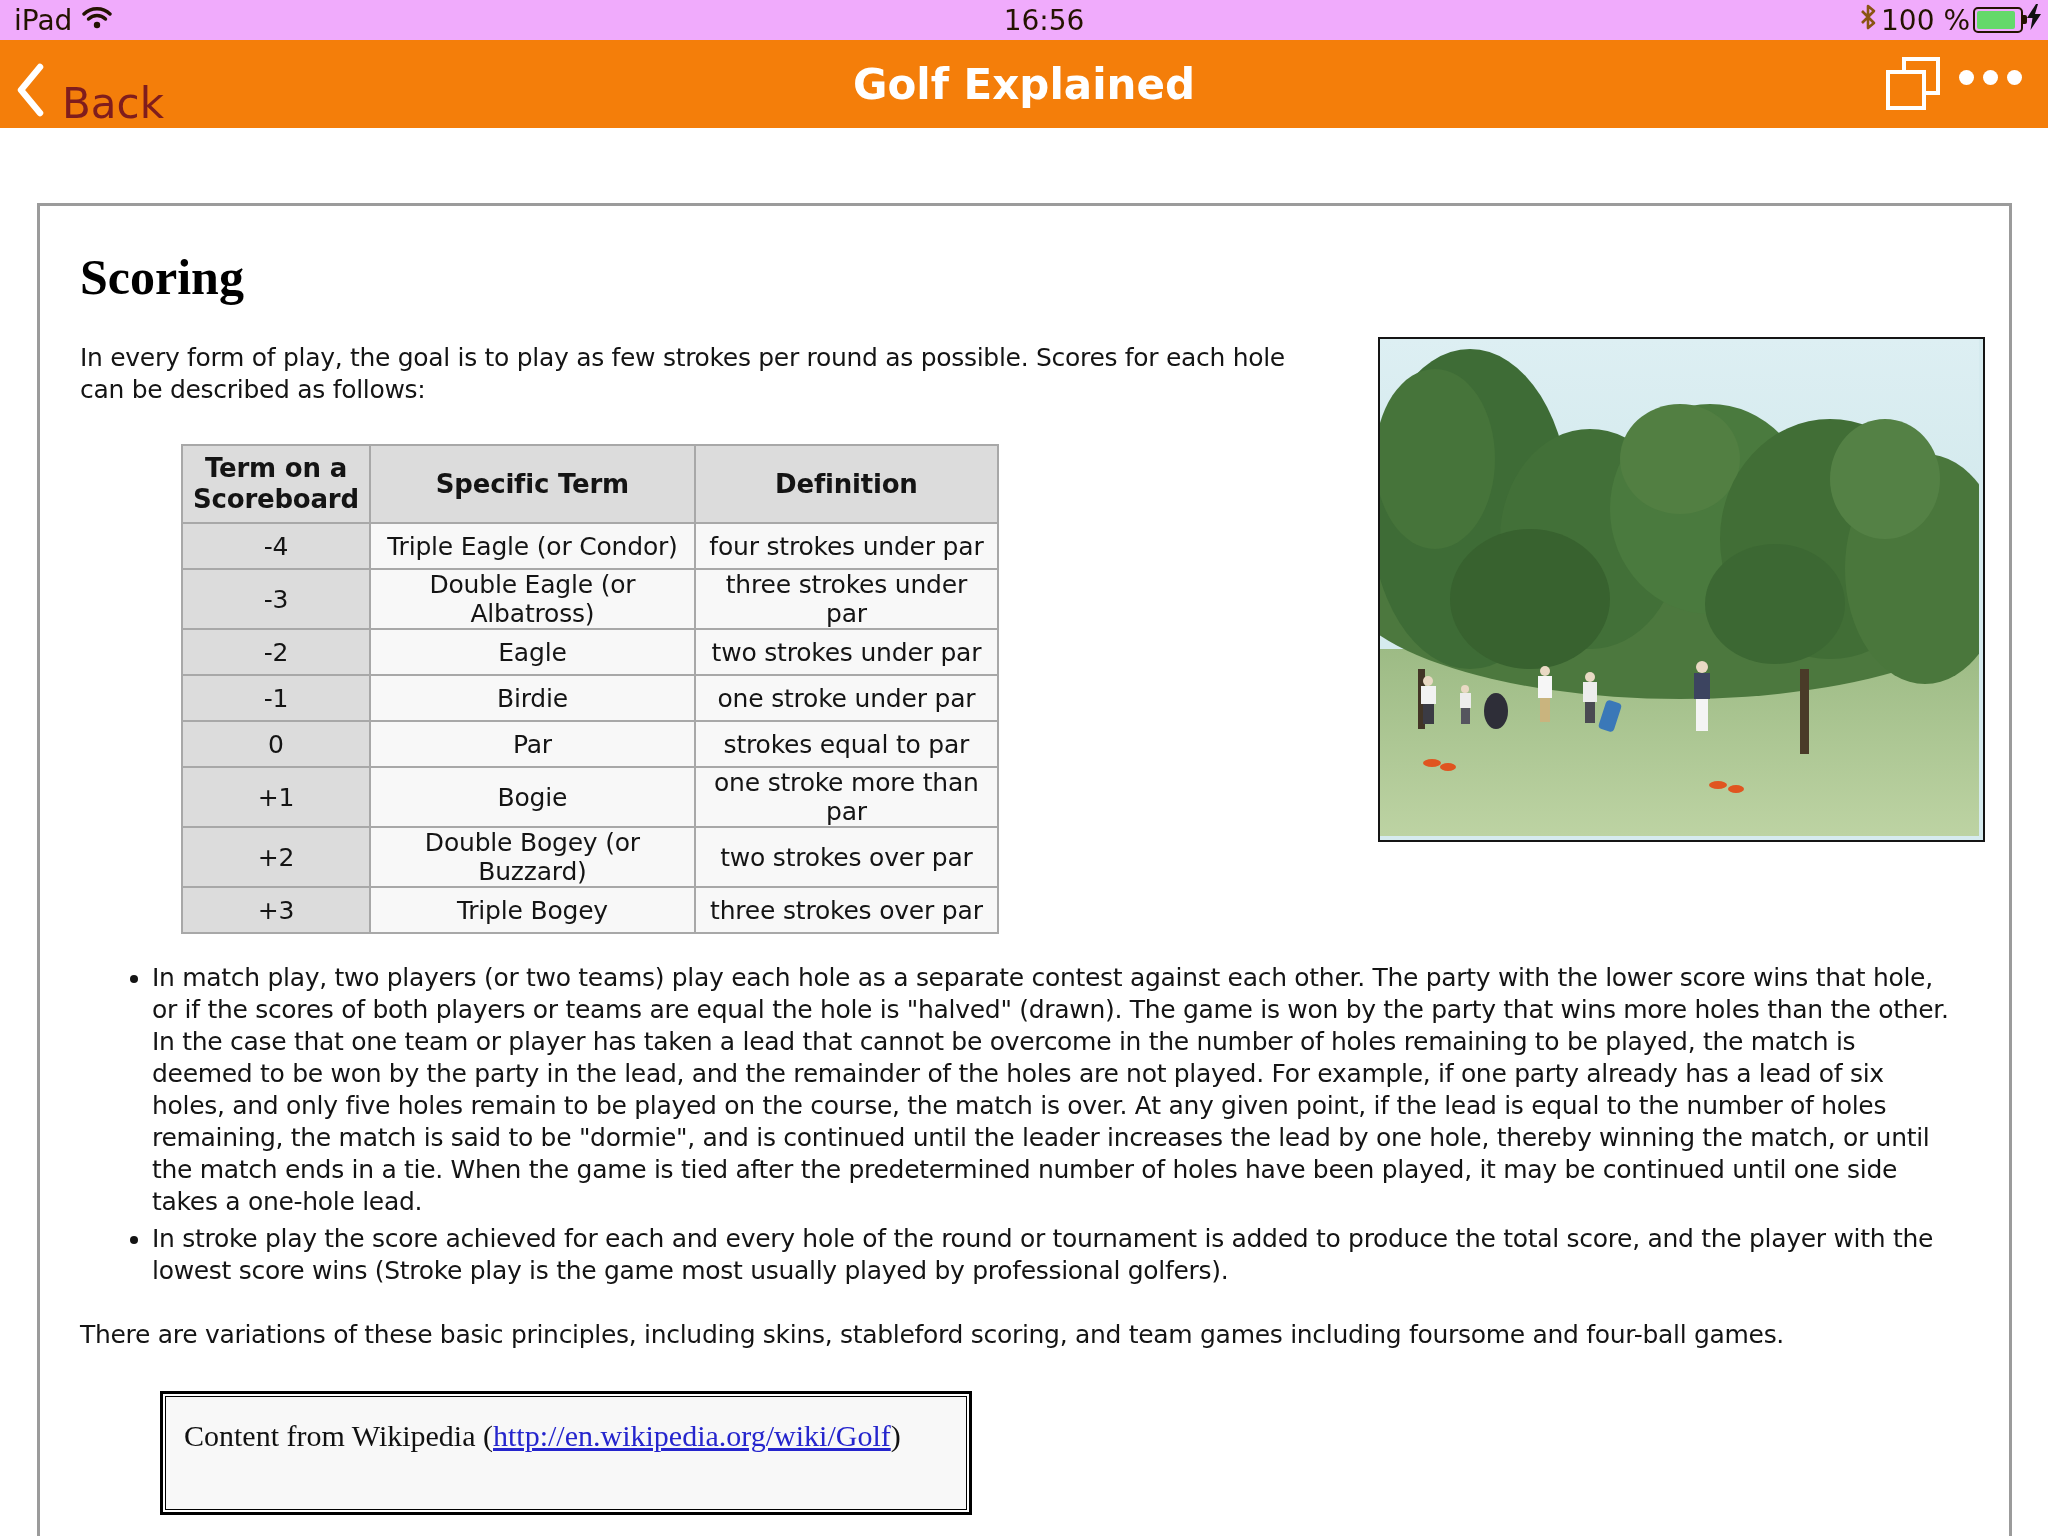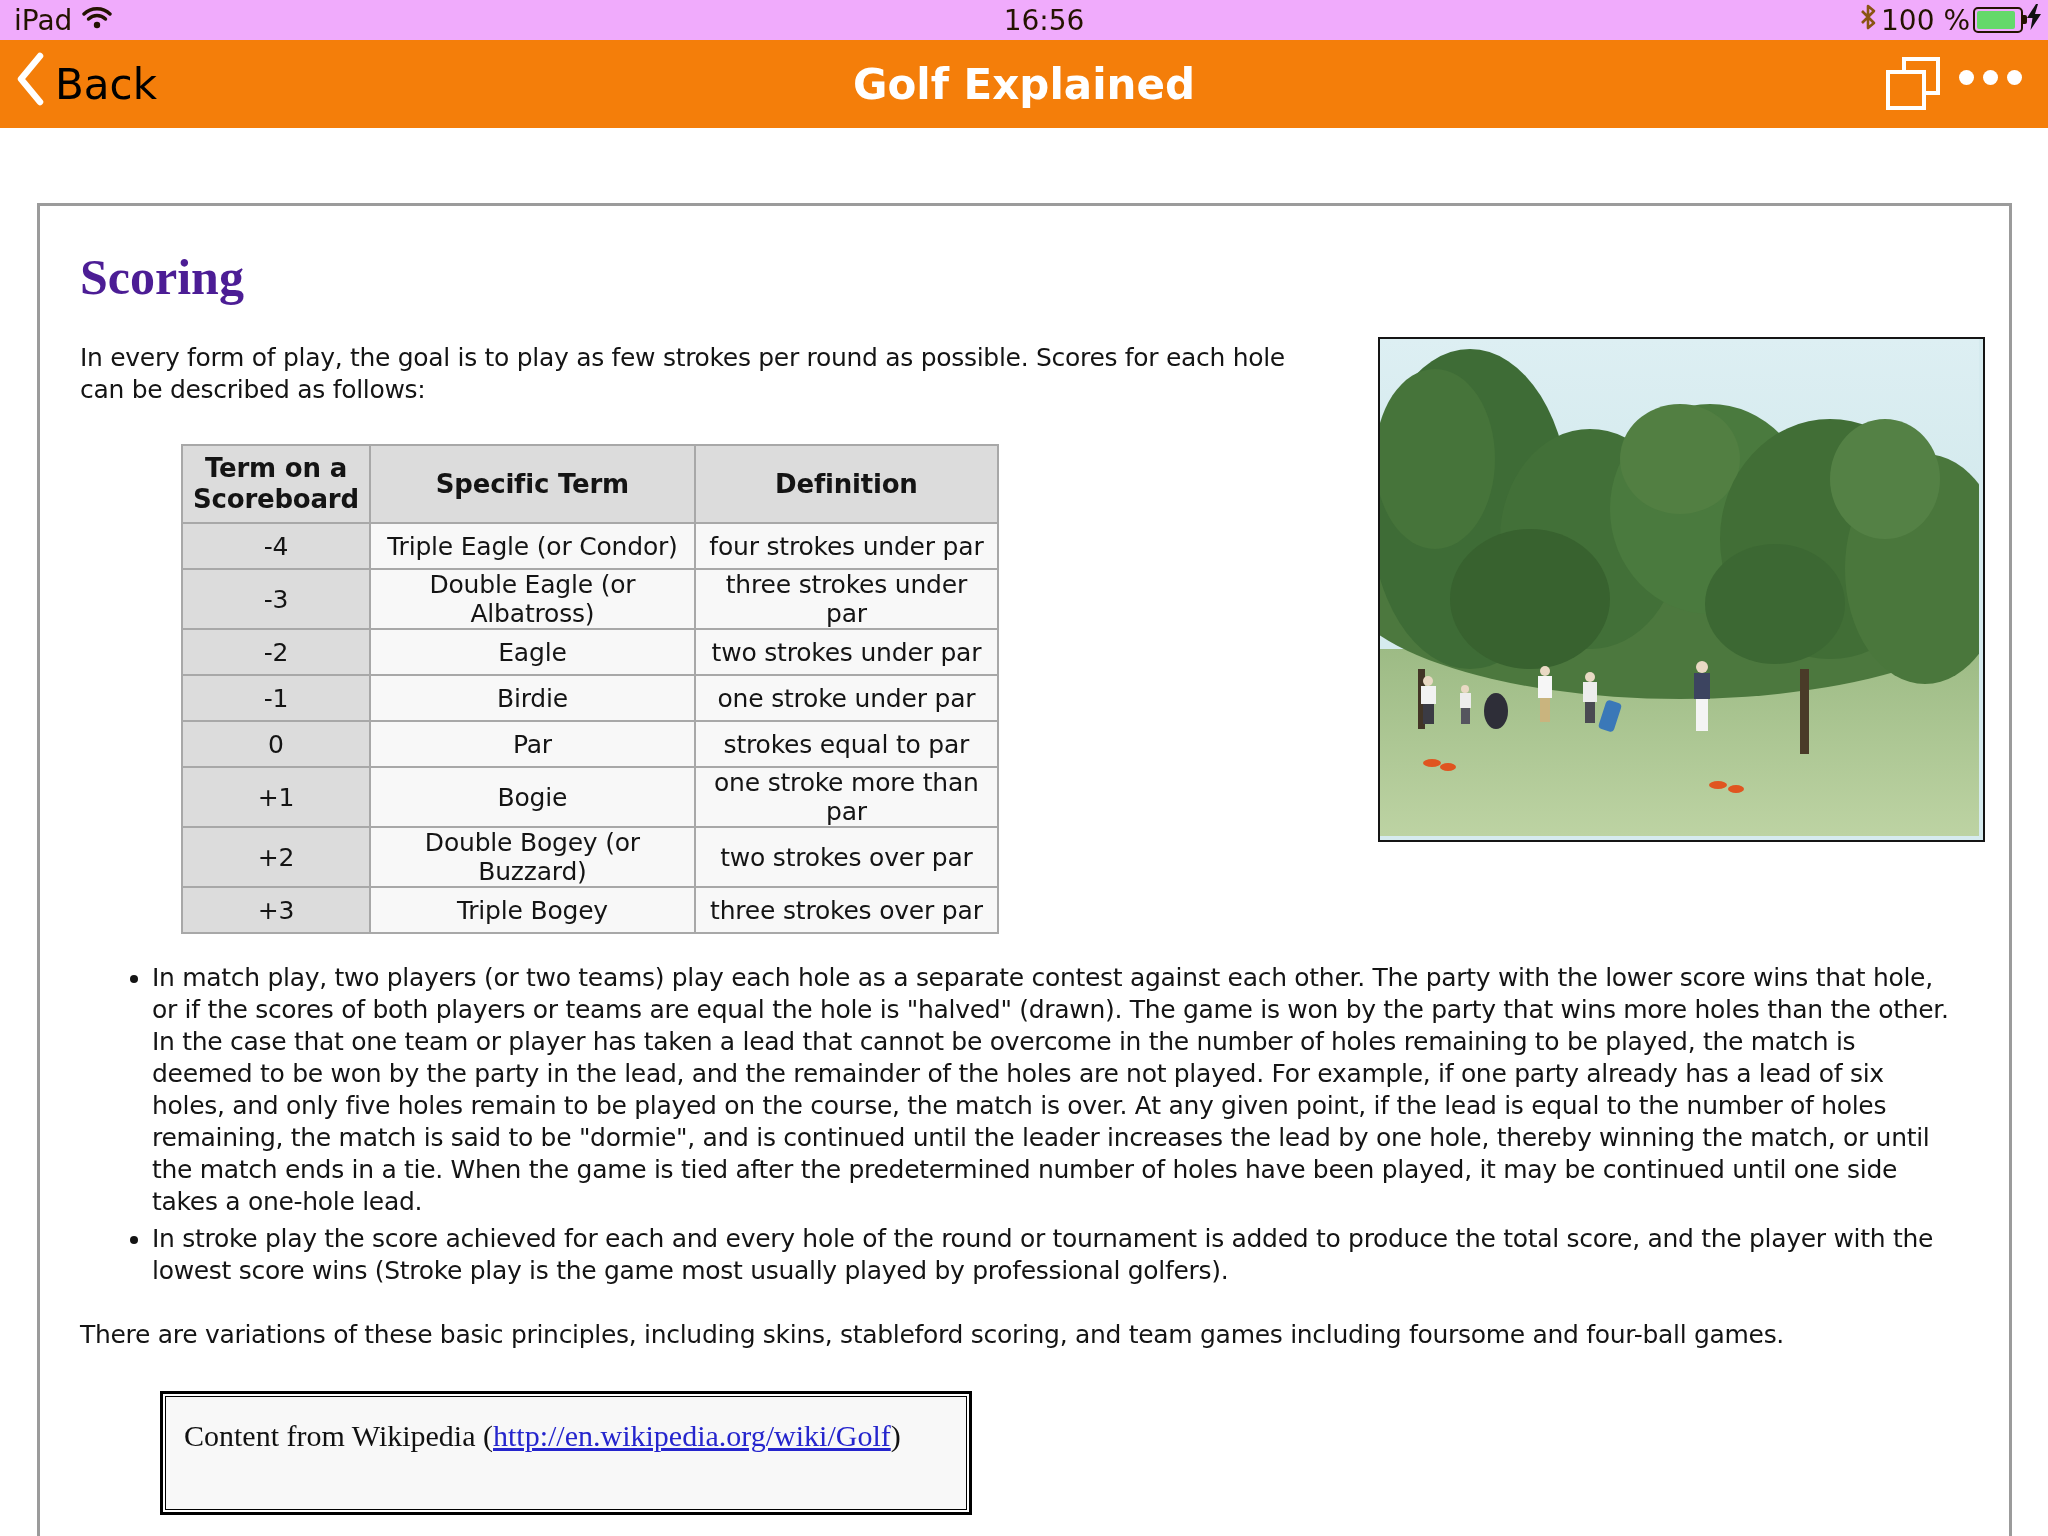--- a/index.html
+++ b/index.html
@@ -14,33 +14,33 @@
   .sb-time{position:absolute;left:0;right:0;top:0;height:40px;display:flex;align-items:center;
            justify-content:center;font-weight:500;padding-left:40px;}
   .sb-right{position:absolute;right:6px;top:0;height:40px;display:flex;align-items:center;gap:3px;}
   .batt{position:relative;width:46px;height:22px;border:2px solid #241300;border-radius:5px;}
   .batt .fill{position:absolute;left:2px;top:2px;bottom:2px;width:38px;background:#64D96A;border-radius:2px;}
   .batt .nub{position:absolute;right:-6px;top:6px;width:4px;height:9px;background:#241300;
              border-radius:0 2px 2px 0;}
 
   
   .nav-bar{position:absolute;top:40px;left:0;width:100%;height:88px;background:#F47E0A;}
-  .back-btn{position:absolute;left:16px;top:0;height:88px;display:flex;align-items:center;gap:11px;
-            color:#000000;font-size:42px;cursor:pointer;}
+  .back-btn{position:absolute;left:16px;top:0;height:88px;display:flex;align-items:flex-end;gap:18px;
+            color:#7f1d1d;font-size:42px;cursor:pointer;}
   .nav-title{position:absolute;left:0;right:0;top:0;height:88px;display:flex;align-items:center;
              justify-content:center;color:#fff;font-size:42px;font-weight:bold;}
   .pages-btn{position:absolute;right:104px;top:14px;width:62px;height:62px;cursor:pointer;}
   .more-btn{position:absolute;right:26px;top:30px;display:flex;gap:9px;cursor:pointer;}
   .more-btn .dot{width:15px;height:15px;border-radius:50%;background:#fff;}
 
   
   .content-box{position:absolute;left:37px;top:203px;width:1969px;height:1420px;
                border:3px solid #9b9b9b;border-bottom:none;background:#fff;color:#141414;}
   .page-title{margin:42px 0 0 40px;font-family:"Liberation Serif", serif;font-weight:bold;
-              font-size:50px;color:#4c1d95;}
+              font-size:50px;color:#000000;}
   .body-text{font-size:25px;line-height:32px;letter-spacing:-0.3px;color:#141414;}
   .intro{margin:36px 0 0 40px;width:1250px;}
 
   table.score-table{border-collapse:collapse;margin:38px 0 0 141px;
                     font-size:25px;letter-spacing:-0.2px;}
   .score-table th,.score-table td{border:2px solid #a8a8a8;text-align:center;vertical-align:middle;}
   .score-table th{background:#dcdcdc;font-weight:bold;font-size:26px;line-height:31px;
                   height:72px;padding:2px 10px;}
   .score-table td{height:44px;padding:0 10px;background:#f8f8f8;}
   .score-table td.first{background:#dcdcdc;}

